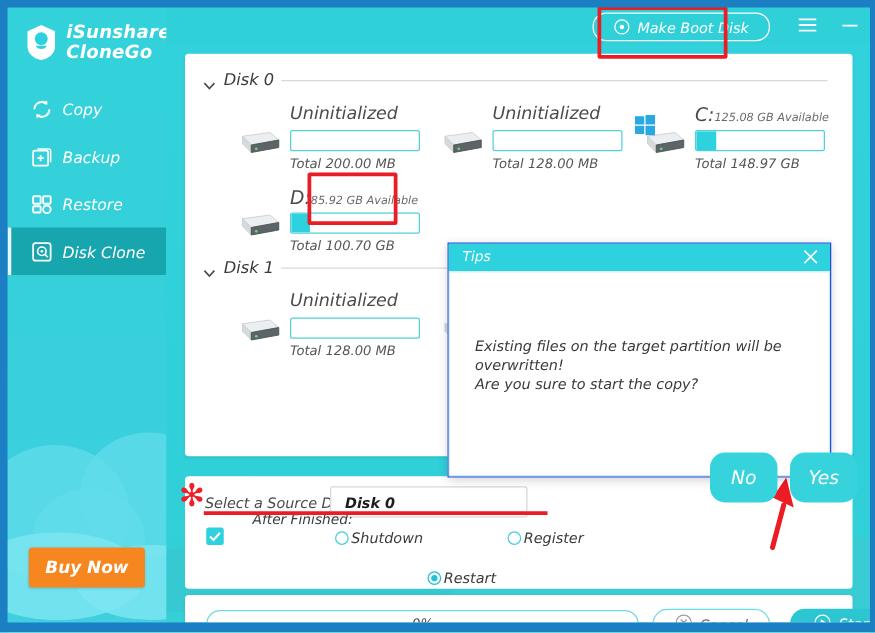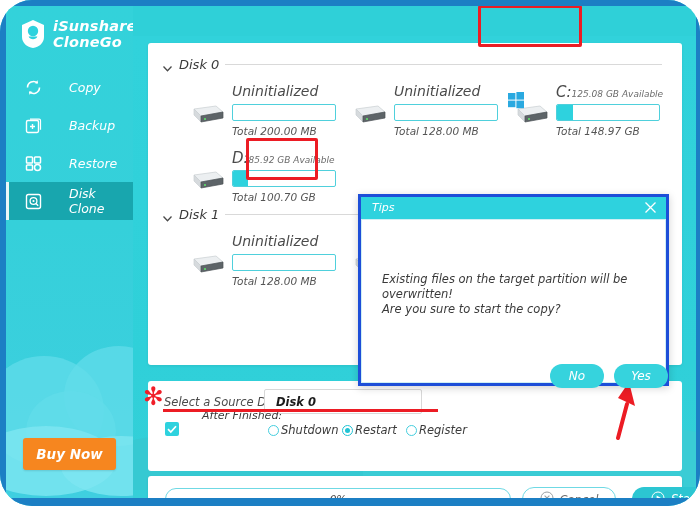--- a/index.html
+++ b/index.html
@@ -4,21 +4,20 @@
 <style>
   html,body{margin:0;padding:0;}
   body{
     width:700px;height:506px;overflow:hidden;
     font-family:"DejaVu Sans","Liberation Sans",sans-serif;
     background:#ffffff;
   }
   .app{
     position:relative;width:700px;height:506px;overflow:hidden;
     background:#2fd0d8;
-    border-radius:32px;
   }
   
   .frame-top{position:absolute;left:0;top:0;width:700px;height:6px;background:#1c7fc4;z-index:60;}
   .frame-bottom{position:absolute;left:0;bottom:0;width:700px;height:8px;background:#1c7fc4;z-index:60;}
   .frame-left{position:absolute;left:0;top:0;width:6px;height:506px;background:#1c7fc4;z-index:60;}
   .frame-right{position:absolute;right:0;top:0;width:4px;height:506px;background:#1c7fc4;z-index:60;}
 
   
   .sidebar{
     position:absolute;left:6px;top:6px;width:127px;height:492px;
@@ -32,21 +31,21 @@
   .cloud.c4{width:140px;height:70px;left:-30px;top:420px;background:#7ee6f1;opacity:.8;}
   .cloud.c5{width:120px;height:60px;left:55px;top:430px;background:#7ee6f1;opacity:.8;}
 
   .logo{position:absolute;left:14px;top:12px;display:flex;align-items:center;gap:7px;}
   .logo-mark{width:26px;height:30px;flex:0 0 auto;}
   .logo-text{color:#fff;font-size:14.5px;line-height:16px;font-style:italic;font-weight:600;letter-spacing:.2px;}
 
   .nav{position:absolute;left:0;top:62px;width:127px;}
   .nav-item{
     position:relative;height:38px;display:flex;align-items:center;
-    padding-left:18px;gap:26px;color:#ffffff;font-size:12.5px;font-style:italic;
+    padding-left:18px;gap:7px;color:#ffffff;font-size:12.5px;font-style:italic;
     box-sizing:border-box;
   }
   .nav-item.active{background:#18a6ae;}
   .nav-item.active:before{content:"";position:absolute;left:0;top:0;width:3px;height:100%;background:#e9f7f8;}
   .nav-ico{width:19px;height:19px;flex:0 0 auto;display:block;}
 
   .side-btns{position:absolute;left:17px;bottom:28px;width:93px;}
   .btn-register{
     width:93px;height:30px;background:#ffffff;border-radius:3px;
     color:#f58634;font-size:12.5px;font-style:italic;
@@ -109,21 +108,21 @@
   .src-label{position:absolute;left:16px;top:14px;font-size:11.5px;font-style:italic;color:#4b4b4b;}
   .src-box{position:absolute;left:116px;top:8px;width:156px;height:23px;border:1px solid #d8d8d8;border-radius:2px;background:#fff;}
   .src-box .val{position:absolute;left:11px;top:5px;font-size:11.5px;font-weight:700;font-style:italic;color:#1c1c1c;}
   .af-check{position:absolute;left:17px;top:41px;width:14px;height:14px;border-radius:2px;background:#2ed2de;}
   .af-check svg{display:block;}
   .af-label{position:absolute;left:34px;top:28px;font-size:11px;font-style:italic;color:#3b3b3b;margin-left:20px;}
   .radio{position:absolute;top:42px;display:flex;align-items:center;gap:2px;font-size:11.5px;font-style:italic;color:#3b3b3b;white-space:nowrap;}
   .radio .dot{width:11px;height:11px;border:1px solid #45cede;border-radius:50%;box-sizing:border-box;position:relative;background:#fff;flex:0 0 auto;}
   .radio.on .dot{border-color:#20c3d4;}
   .radio.on .dot:after{content:"";position:absolute;left:2px;top:2px;width:5px;height:5px;border-radius:50%;background:#20c3d4;}
-  .r1{left:120px;} .r2{left:194px;} .r3{left:258px;}
+  .r1{left:120px;} .r2{left:194px;margin-top:32px;} .r3{left:258px;}
 
   .ann-asterisk{position:absolute;left:143px;top:384px;color:#f01e28;font-size:25px;line-height:25px;font-weight:700;z-index:45;}
   .ann-underline{position:absolute;left:163px;top:409px;width:275px;height:3px;background:#ec1c24;z-index:45;}
 
   
   .progress{position:absolute;left:17px;top:12px;width:344px;height:21px;border:1px solid #6fd9e4;border-radius:11px;background:#fff;}
   .progress .ptext{position:absolute;left:0;top:4px;width:100%;text-align:center;font-size:10.5px;font-style:italic;color:#444;}
   .btn-cancel{
     position:absolute;left:374px;top:11px;width:92px;height:23px;
     border:1px solid #6fd9e4;border-radius:12px;background:#fff;
@@ -135,30 +134,30 @@
     background:#2cc6d2;border-radius:12px;
     display:flex;align-items:center;justify-content:center;gap:6px;
     color:#ffffff;font-size:11.5px;font-style:italic;
   }
   .hl-start{position:absolute;left:478px;top:5px;width:98px;height:36px;border:3px solid #ec1c24;border-radius:2px;z-index:40;}
 
   
   .ann-arrow{position:absolute;left:596px;top:378px;width:40px;height:62px;z-index:50;}
 
   
-  .dialog{position:absolute;left:358px;top:194px;width:305px;height:186px;background:#ffffff;border:3px solid #1d4ed8;box-shadow:0 2px 8px rgba(0,0,0,.18);z-index:55;}
+  .dialog{position:absolute;left:358px;top:194px;width:305px;height:186px;background:#ffffff;border:1px solid #1d4ed8;box-shadow:0 2px 8px rgba(0,0,0,.18);z-index:55;}
   .dlg-title{position:absolute;left:0;top:0;width:100%;height:22px;background:#2ed2de;}
   .dlg-title .t{position:absolute;left:11px;top:4px;color:#ffffff;font-size:11px;font-style:italic;}
   .dlg-close{position:absolute;right:8px;top:3px;width:15px;height:15px;}
   .dlg-body{position:absolute;left:0;top:22px;width:100%;height:164px;border:1px solid #cfeff4;box-sizing:border-box;}
   .dlg-msg{position:absolute;left:20px;top:52px;width:268px;font-size:11.5px;font-style:italic;color:#3a3a3a;line-height:15px;}
   .dlg-btn{
-    position:absolute;height:24px;border-radius:12px;background:#36d3dd;
+    position:absolute;height:40px;border-radius:12px;background:#36d3dd;
     display:flex;align-items:center;justify-content:center;
-    color:#ffffff;font-size:12px;font-style:italic;
+    color:#ffffff;font-size:15px;font-style:italic;margin-left:20px;
   }
   .dlg-no{left:188px;top:144px;width:54px;}
   .dlg-yes{left:252px;top:144px;width:54px;}
   .hl-yes{position:absolute;left:246px;top:138px;width:66px;height:36px;border:3px solid #ec1c24;border-radius:2px;z-index:56;}
 </style>
 </head>
 <body>
 
 <div class="app">
 
@@ -232,20 +231,42 @@
         </span>
         <span>Disk Clone</span>
       </div>
     </div>
 
     <div class="side-btns">
       <div class="btn-buynow">Buy Now</div>
     </div>
   </div>
 
+  <div class="titlebar">
+    <div class="bootdisk">
+      <span class="bd-ico">
+        <svg viewBox="0 0 13 13" width="13" height="13">
+          <circle cx="6.5" cy="6.5" r="5.6" fill="none" stroke="#fff" stroke-width="1"></circle>
+          <circle cx="6.5" cy="6.5" r="1.8" fill="#fff"></circle>
+        </svg>
+      </span>
+      <span>Make Boot Disk</span>
+    </div>
+    <div class="wc wc-menu">
+      <svg viewBox="0 0 18 18" width="18" height="18">
+        <path d="M2 4.5 h14 M2 9 h14 M2 13.5 h14" stroke="#fff" stroke-width="1.5"></path>
+      </svg>
+    </div>
+    <div class="wc wc-min">
+      <svg viewBox="0 0 18 18" width="18" height="18">
+        <path d="M3 9.5 h12" stroke="#fff" stroke-width="1.4"></path>
+      </svg>
+    </div>
+
+  </div>
 
   <div class="main">
 
     <div class="scenery">
       <div class="hill h1"></div>
       <div class="hill h2"></div>
       <div class="tree" style="left:20px;"></div>
       <div class="tree small" style="left:46px;"></div>
       <div class="tree" style="left:206px;"></div>
       <div class="tree" style="left:240px;"></div>

